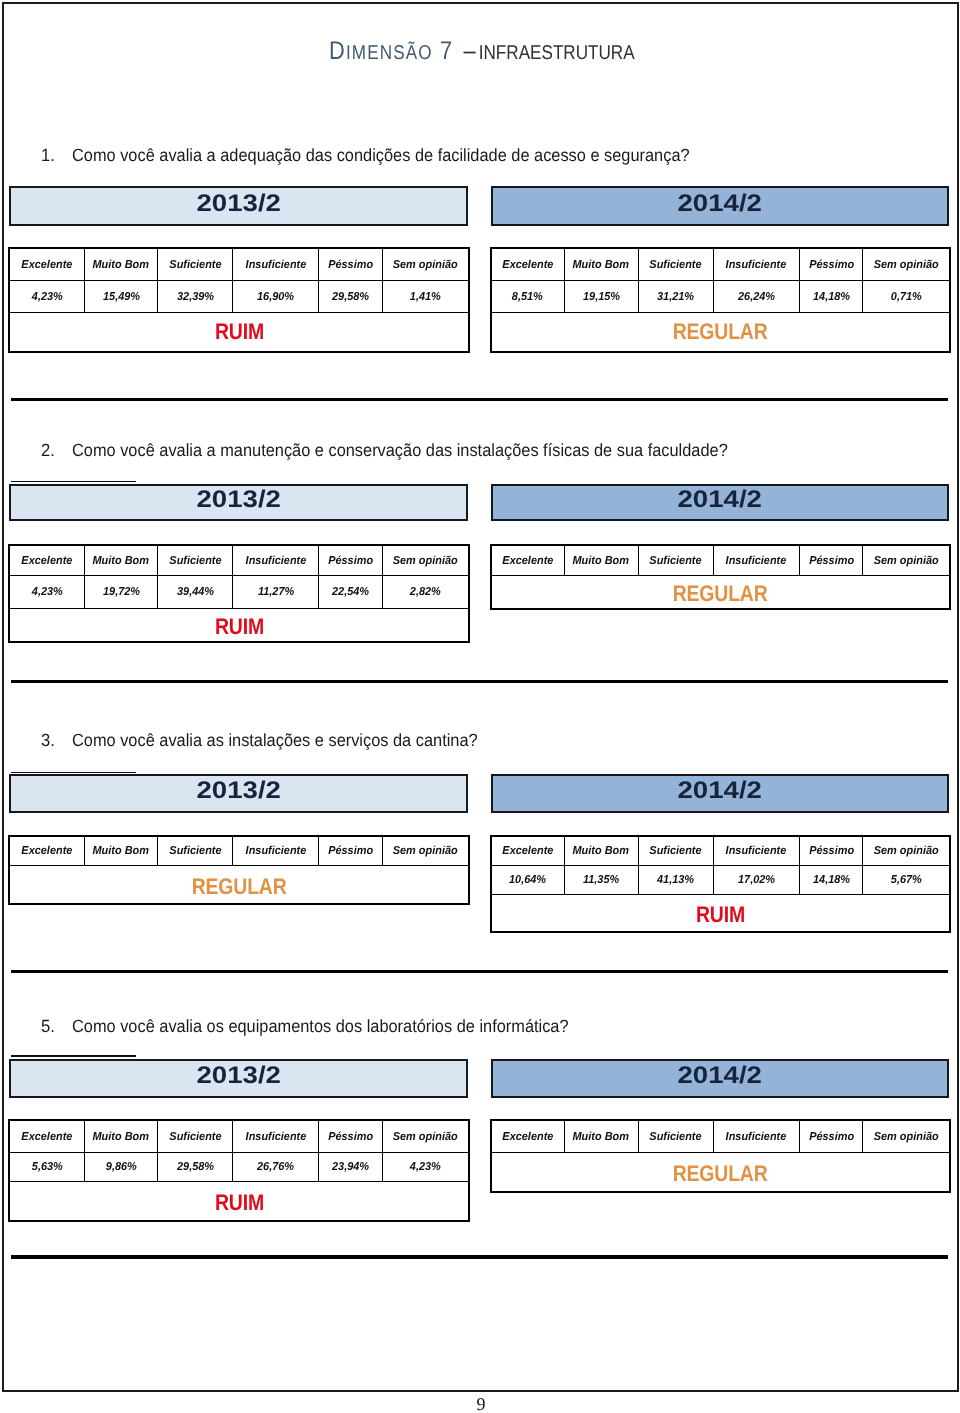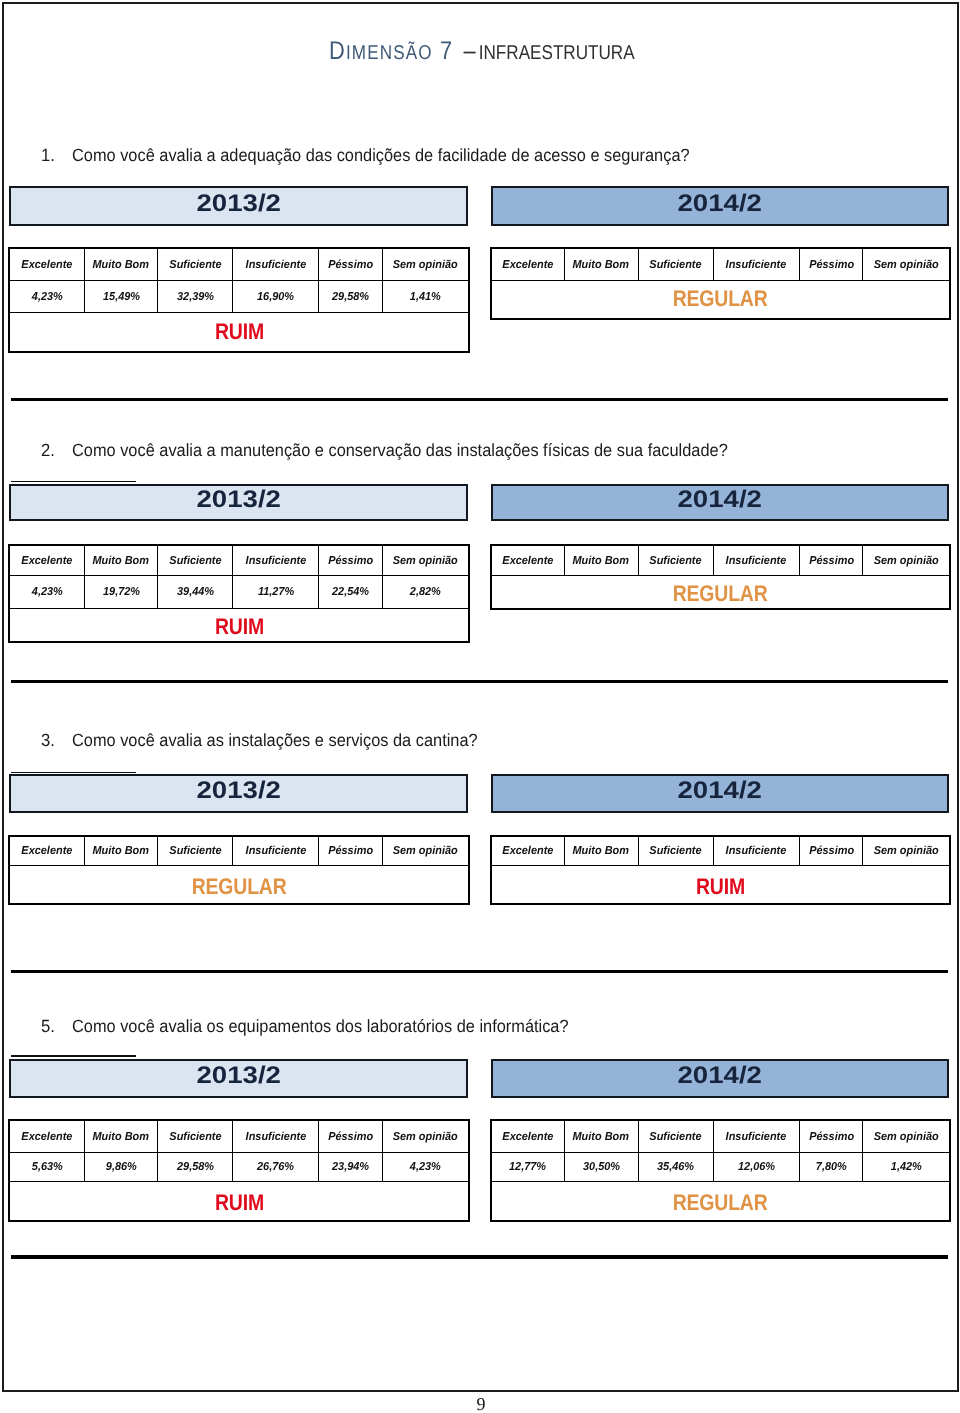--- a/index.html
+++ b/index.html
@@ -100,20 +100,28 @@
       </colgroup>
       <tbody>
         <tr style="height:31.3px">
           <td><span>Excelente</span></td>
           <td><span>Muito Bom</span></td>
           <td><span>Suficiente</span></td>
           <td><span>Insuficiente</span></td>
           <td><span>Péssimo</span></td>
           <td><span>Sem opinião</span></td>
         </tr>
+        <tr style="height:32.8px">
+          <td><span>8,51%</span></td>
+          <td><span>19,15%</span></td>
+          <td><span>31,21%</span></td>
+          <td><span>26,24%</span></td>
+          <td><span>14,18%</span></td>
+          <td><span>0,71%</span></td>
+        </tr>
         <tr style="height:38.6px">
           <td class="verdict" colspan="6" style="color:#E09245"><span style="top:-0.2px">REGULAR</span></td>
         </tr>
       </tbody>
     </table>
     <div class="q-num" style="left:41px;top:440.1px">2.</div>
     <div class="q-text" style="left:71.5px;top:440.1px">Como você avalia a manutenção e conservação das instalações físicas de sua faculdade?</div>
     <div class="tick" style="top:480.6px"></div>
     <div class="yrbox y13" style="left:8.9px;top:483.5px;width:459.4px;height:37.8px;line-height:28.799999999999997px"><span>2013/2</span></div>
     <div class="yrbox y14" style="left:490.5px;top:483.5px;width:458.5px;height:37.8px;line-height:28.799999999999997px"><span>2014/2</span></div>
@@ -210,20 +218,28 @@
       </colgroup>
       <tbody>
         <tr style="height:29.8px">
           <td><span>Excelente</span></td>
           <td><span>Muito Bom</span></td>
           <td><span>Suficiente</span></td>
           <td><span>Insuficiente</span></td>
           <td><span>Péssimo</span></td>
           <td><span>Sem opinião</span></td>
         </tr>
+        <tr style="height:28.4px">
+          <td><span>10,64%</span></td>
+          <td><span>11,35%</span></td>
+          <td><span>41,13%</span></td>
+          <td><span>17,02%</span></td>
+          <td><span>14,18%</span></td>
+          <td><span>5,67%</span></td>
+        </tr>
         <tr style="height:37.4px">
           <td class="verdict" colspan="6" style="color:#E00B1C"><span style="top:2.4px">RUIM</span></td>
         </tr>
       </tbody>
     </table>
     <div class="q-num" style="left:41px;top:1016.3px">5.</div>
     <div class="q-text" style="left:71.5px;top:1016.3px">Como você avalia os equipamentos dos laboratórios de informática?</div>
     <div class="tick" style="top:1055.4px"></div>
     <div class="yrbox y13" style="left:8.9px;top:1059.2px;width:459.4px;height:38.4px;line-height:29.4px"><span>2013/2</span></div>
     <div class="yrbox y14" style="left:490.5px;top:1059.2px;width:458.5px;height:38.4px;line-height:29.4px"><span>2014/2</span></div>
@@ -269,28 +285,20 @@
       </colgroup>
       <tbody>
         <tr style="height:31.3px">
           <td><span>Excelente</span></td>
           <td><span>Muito Bom</span></td>
           <td><span>Suficiente</span></td>
           <td><span>Insuficiente</span></td>
           <td><span>Péssimo</span></td>
           <td><span>Sem opinião</span></td>
         </tr>
-        <tr style="height:29.3px">
-          <td><span>12,77%</span></td>
-          <td><span>30,50%</span></td>
-          <td><span>35,46%</span></td>
-          <td><span>12,06%</span></td>
-          <td><span>7,80%</span></td>
-          <td><span>1,42%</span></td>
-        </tr>
         <tr style="height:39.1px">
           <td class="verdict" colspan="6" style="color:#E09245"><span style="top:2.4px">REGULAR</span></td>
         </tr>
       </tbody>
     </table>
   </div>
 
 <div class="pagenum">9</div>
 
 </body></html>

